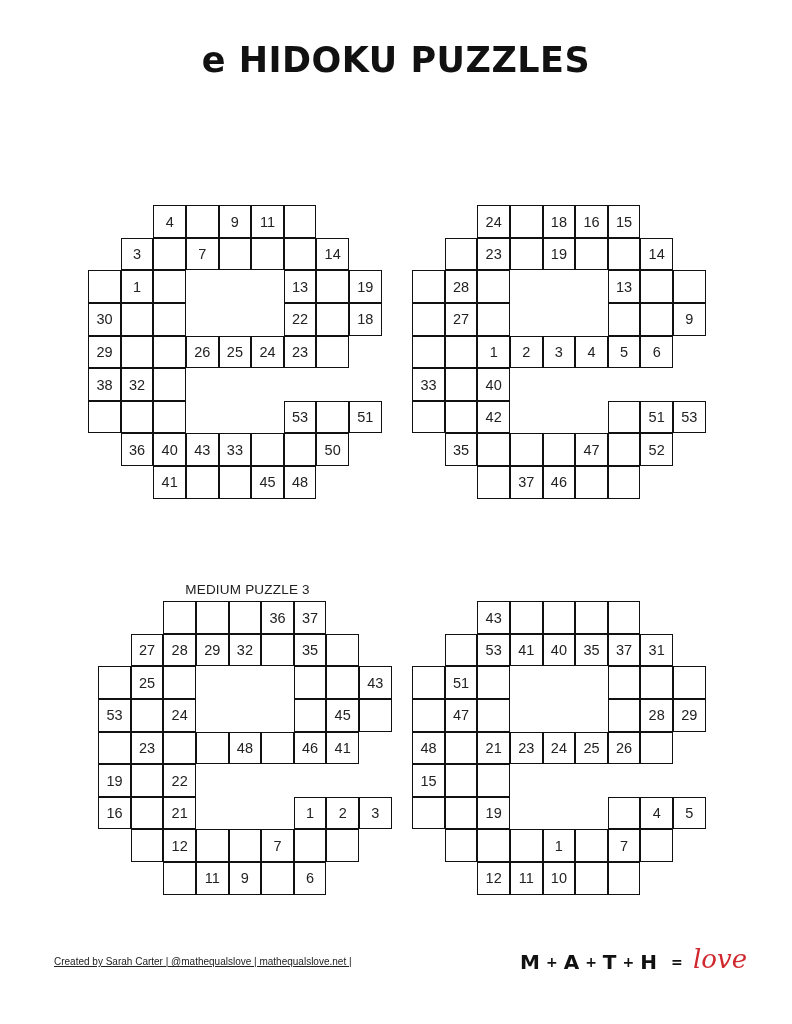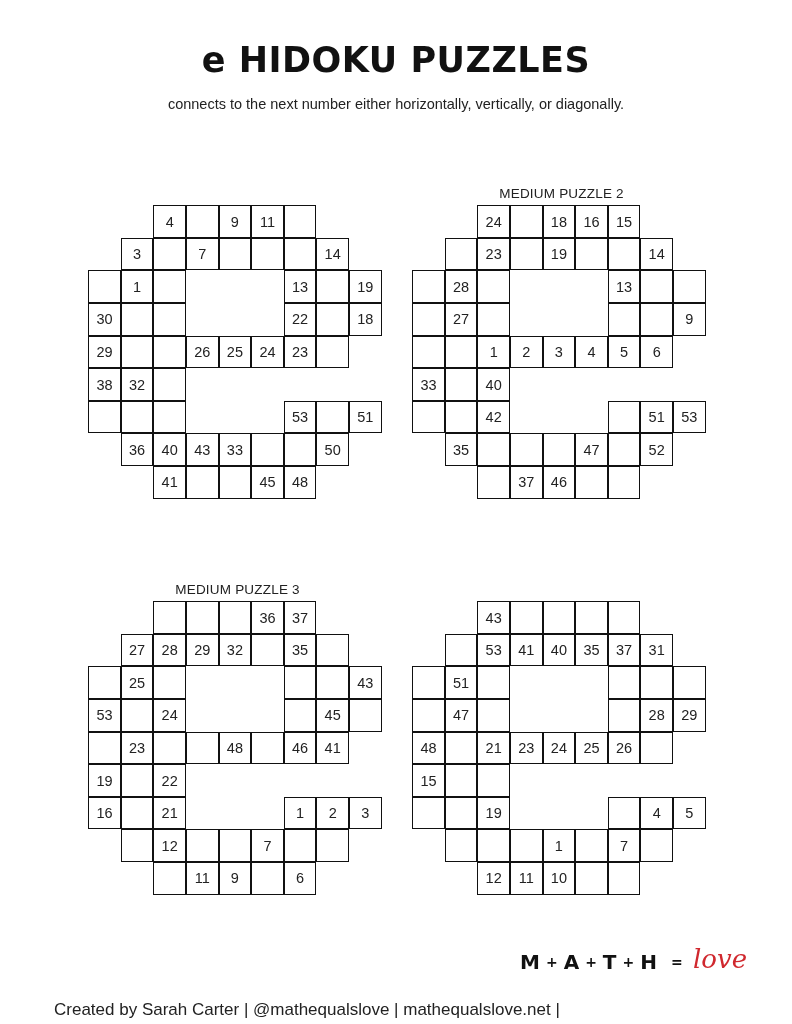--- a/index.html
+++ b/index.html
@@ -3,31 +3,30 @@
 <meta charset="utf-8">
 <style>
   html,body{margin:0;padding:0;background:#fff;}
   body{width:792px;height:1024px;position:relative;overflow:hidden;font-family:"Liberation Sans",sans-serif;color:#111;}
   .title{position:absolute;top:40px;left:0;width:792px;text-align:center;font-size:35px;font-weight:bold;letter-spacing:0.5px;font-family:"DejaVu Sans",sans-serif;}
   .subtitle{position:absolute;top:94px;left:0;width:792px;text-align:center;font-size:14.5px;line-height:20px;color:#222;}
   .puzzle{position:absolute;width:300px;height:320px;}
   .puzzle-title{position:absolute;top:0;left:0;width:297px;text-align:center;font-size:13.5px;letter-spacing:0.2px;color:#222;}
   .grid{position:absolute;top:20px;left:0;width:294px;height:294px;}
   .cell{position:absolute;width:32.6px;height:32.6px;box-sizing:border-box;border:1.6px solid #111;display:flex;align-items:center;justify-content:center;font-size:14.5px;color:#222;background:#fff;margin-left:-0.8px;margin-top:-0.8px;}
-  .footer{position:absolute;top:1000px;left:54px;font-size:17px;color:#222;white-space:nowrap;}
+  .footer{position:absolute;top:956px;left:54px;font-size:10px;color:#222;white-space:nowrap;text-decoration:underline;}
   .brand{position:absolute;top:950px;left:520px;font-size:20px;font-weight:bold;font-family:"DejaVu Sans",sans-serif;white-space:nowrap;letter-spacing:1px;}
   .brand .plus{font-size:14px;margin:0 5px;vertical-align:2px;}
   .love{position:absolute;top:944px;left:693px;font-family:"DejaVu Serif",serif;font-style:italic;font-size:26px;color:#d0282e;}
 </style>
 </head>
 <body>
 
 <div class="title">e HIDOKU PUZZLES</div>
 <div class="subtitle">
-  <div>connects to the next number either horizontally, vertically, or diagonally.</div>
 </div>
 
 <div class="puzzle" style="left:89px;top:186px;">
   <div class="grid">
       <div class="cell" style="left: 65.2px; top: 0px;">4</div>
       <div class="cell" style="left: 97.8px; top: 0px;"></div>
       <div class="cell" style="left: 130.4px; top: 0px;">9</div>
       <div class="cell" style="left: 163px; top: 0px;">11</div>
       <div class="cell" style="left: 195.6px; top: 0px;"></div>
       <div class="cell" style="left: 32.6px; top: 32.6px;">3</div>
@@ -75,21 +74,20 @@
       <div class="cell" style="left: 228.2px; top: 228.2px;">50</div>
       <div class="cell" style="left: 65.2px; top: 260.8px;">41</div>
       <div class="cell" style="left: 97.8px; top: 260.8px;"></div>
       <div class="cell" style="left: 130.4px; top: 260.8px;"></div>
       <div class="cell" style="left: 163px; top: 260.8px;">45</div>
       <div class="cell" style="left: 195.6px; top: 260.8px;">48</div>
     </div>
 </div>
 
 <div class="puzzle" style="left:413px;top:186px;">
-  <div class="puzzle-title">MEDIUM PUZZLE 2</div>
   <div class="grid">
       <div class="cell" style="left: 65.2px; top: 0px;">24</div>
       <div class="cell" style="left: 97.8px; top: 0px;"></div>
       <div class="cell" style="left: 130.4px; top: 0px;">18</div>
       <div class="cell" style="left: 163px; top: 0px;">16</div>
       <div class="cell" style="left: 195.6px; top: 0px;">15</div>
       <div class="cell" style="left: 32.6px; top: 32.6px;"></div>
       <div class="cell" style="left: 65.2px; top: 32.6px;">23</div>
       <div class="cell" style="left: 97.8px; top: 32.6px;"></div>
       <div class="cell" style="left: 130.4px; top: 32.6px;">19</div>
@@ -133,21 +131,21 @@
       <div class="cell" style="left: 195.6px; top: 228.2px;"></div>
       <div class="cell" style="left: 228.2px; top: 228.2px;">52</div>
       <div class="cell" style="left: 65.2px; top: 260.8px;"></div>
       <div class="cell" style="left: 97.8px; top: 260.8px;">37</div>
       <div class="cell" style="left: 130.4px; top: 260.8px;">46</div>
       <div class="cell" style="left: 163px; top: 260.8px;"></div>
       <div class="cell" style="left: 195.6px; top: 260.8px;"></div>
     </div>
 </div>
 
-<div class="puzzle" style="left:89px;top:582px;">
+<div class="puzzle" style="left:99px;top:582px;">
   <div class="puzzle-title">MEDIUM PUZZLE 3</div>
   <div class="grid">
       <div class="cell" style="left: 65.2px; top: 0px;"></div>
       <div class="cell" style="left: 97.8px; top: 0px;"></div>
       <div class="cell" style="left: 130.4px; top: 0px;"></div>
       <div class="cell" style="left: 163px; top: 0px;">36</div>
       <div class="cell" style="left: 195.6px; top: 0px;">37</div>
       <div class="cell" style="left: 32.6px; top: 32.6px;">27</div>
       <div class="cell" style="left: 65.2px; top: 32.6px;">28</div>
       <div class="cell" style="left: 97.8px; top: 32.6px;">29</div>

